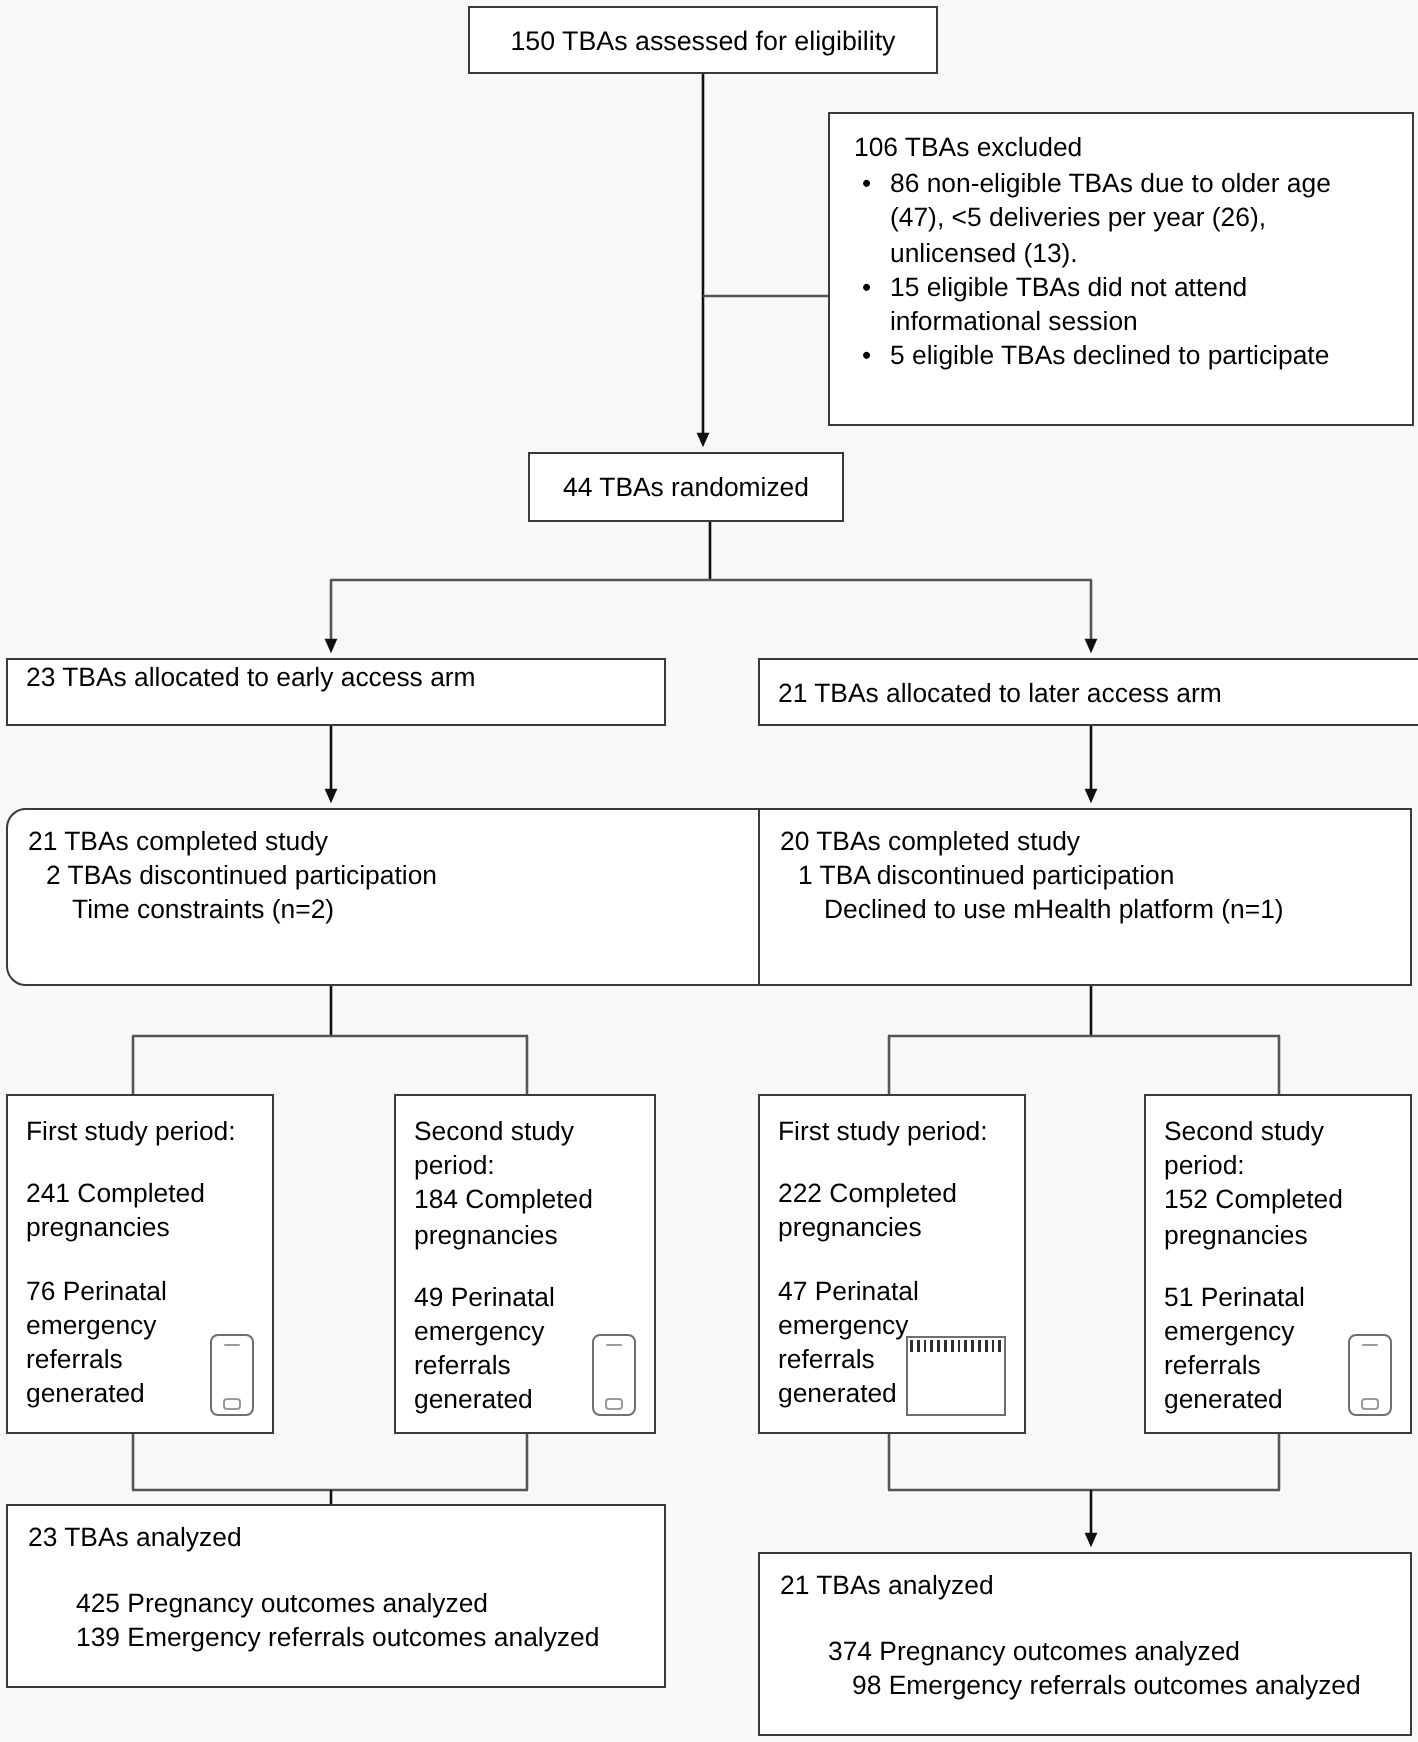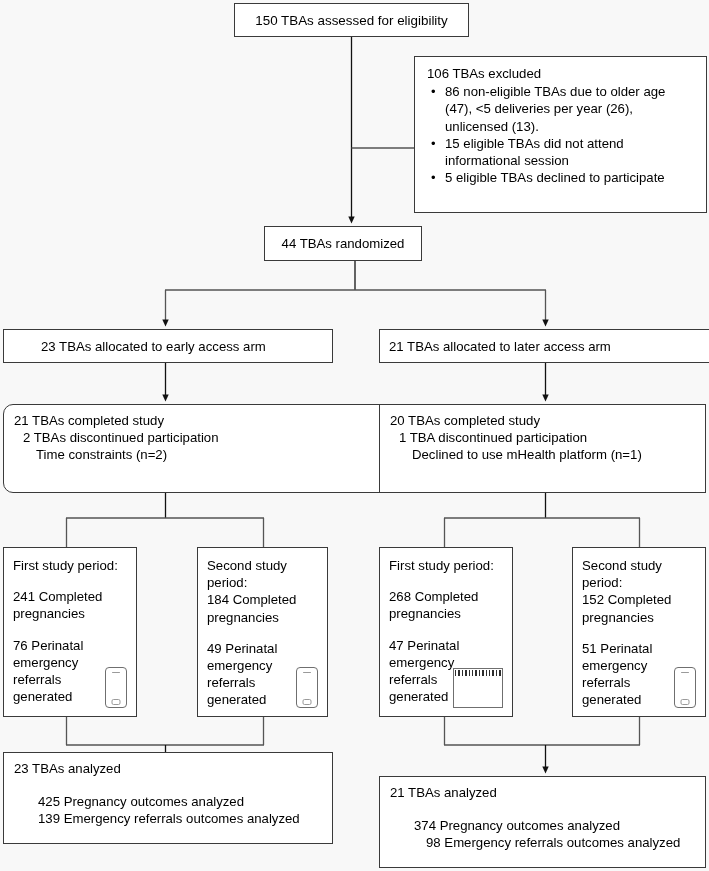--- a/index.html
+++ b/index.html
@@ -65,21 +65,21 @@
 
   
   #box-randomized {
     left: 264px; top: 226px; width: 158px; height: 35px;
     display: flex; align-items: center; justify-content: center;
   }
 
   
   #box-alloc-early {
     left: 3px; top: 329px; width: 330px; height: 34px;
-    display: flex; align-items: center; padding-left: 28px;
+    display: flex; 
   }
   #box-alloc-early .txt { padding-left: 9px; }
   #box-alloc-later {
     left: 379px; top: 329px; width: 354px; height: 34px;
     display: flex; align-items: center;
   }
   #box-alloc-later .txt { padding-left: 9px; }
 
   
   #box-completed-early {
@@ -268,21 +268,21 @@
     <span class="ln">referrals</span>
     <span class="ln">generated</span>
     <div class="device">
         <div class="phone"></div>
       </div>
   </div>
 
   <div class="box period" id="box-period-3">
     <span class="ln">First study period:</span>
     <div class="gap"></div>
-    <span class="ln">268 Completed</span>
+    <span class="ln">222 Completed</span>
     <span class="ln">pregnancies</span>
     <div class="gap"></div>
     <span class="ln">47 Perinatal</span>
     <span class="ln">emergency</span>
     <span class="ln">referrals</span>
     <span class="ln">generated</span>
     <div class="device">
       <div class="notepad">
           <div class="spiral"></div>
         </div>

